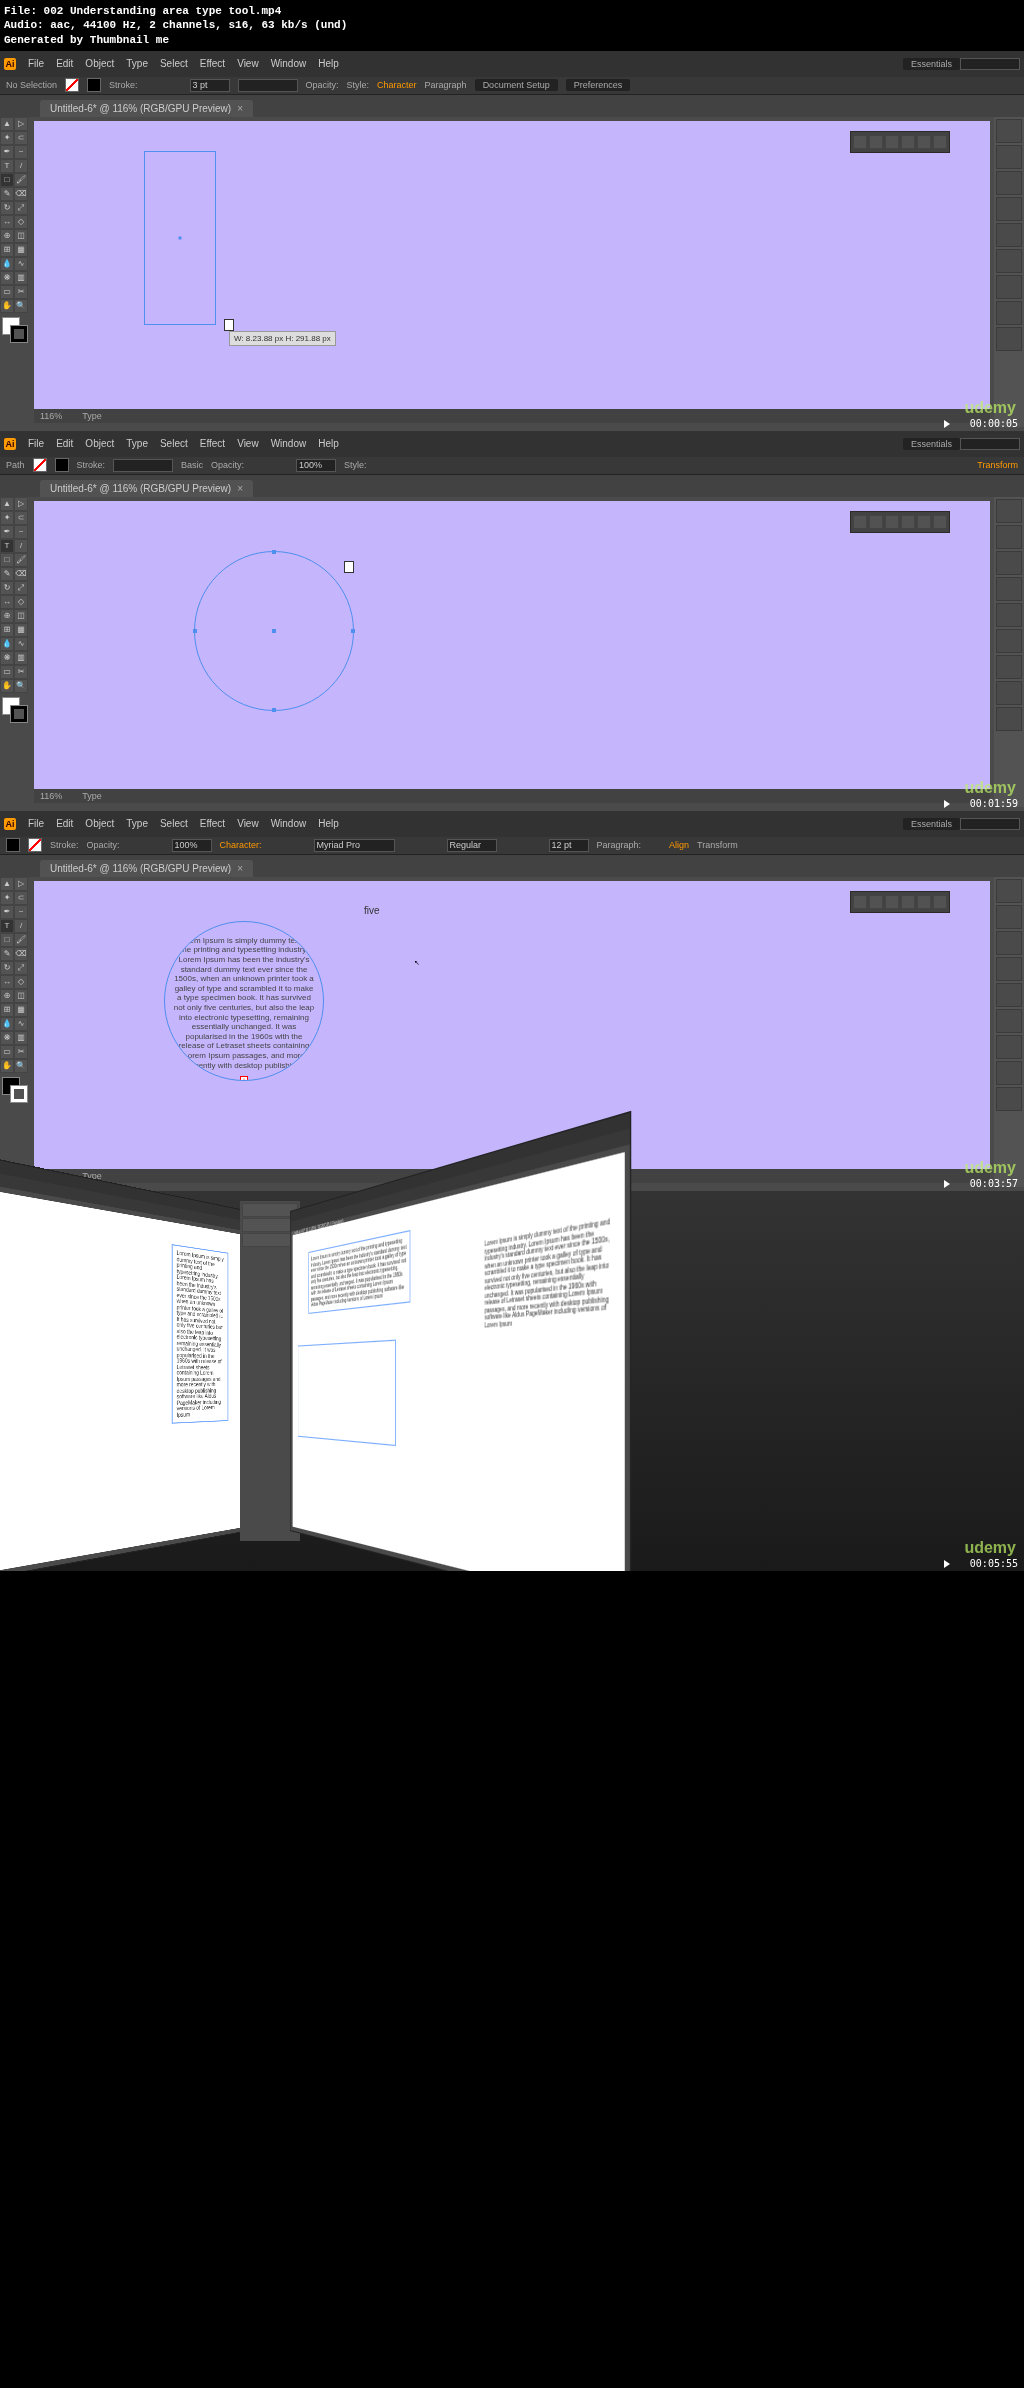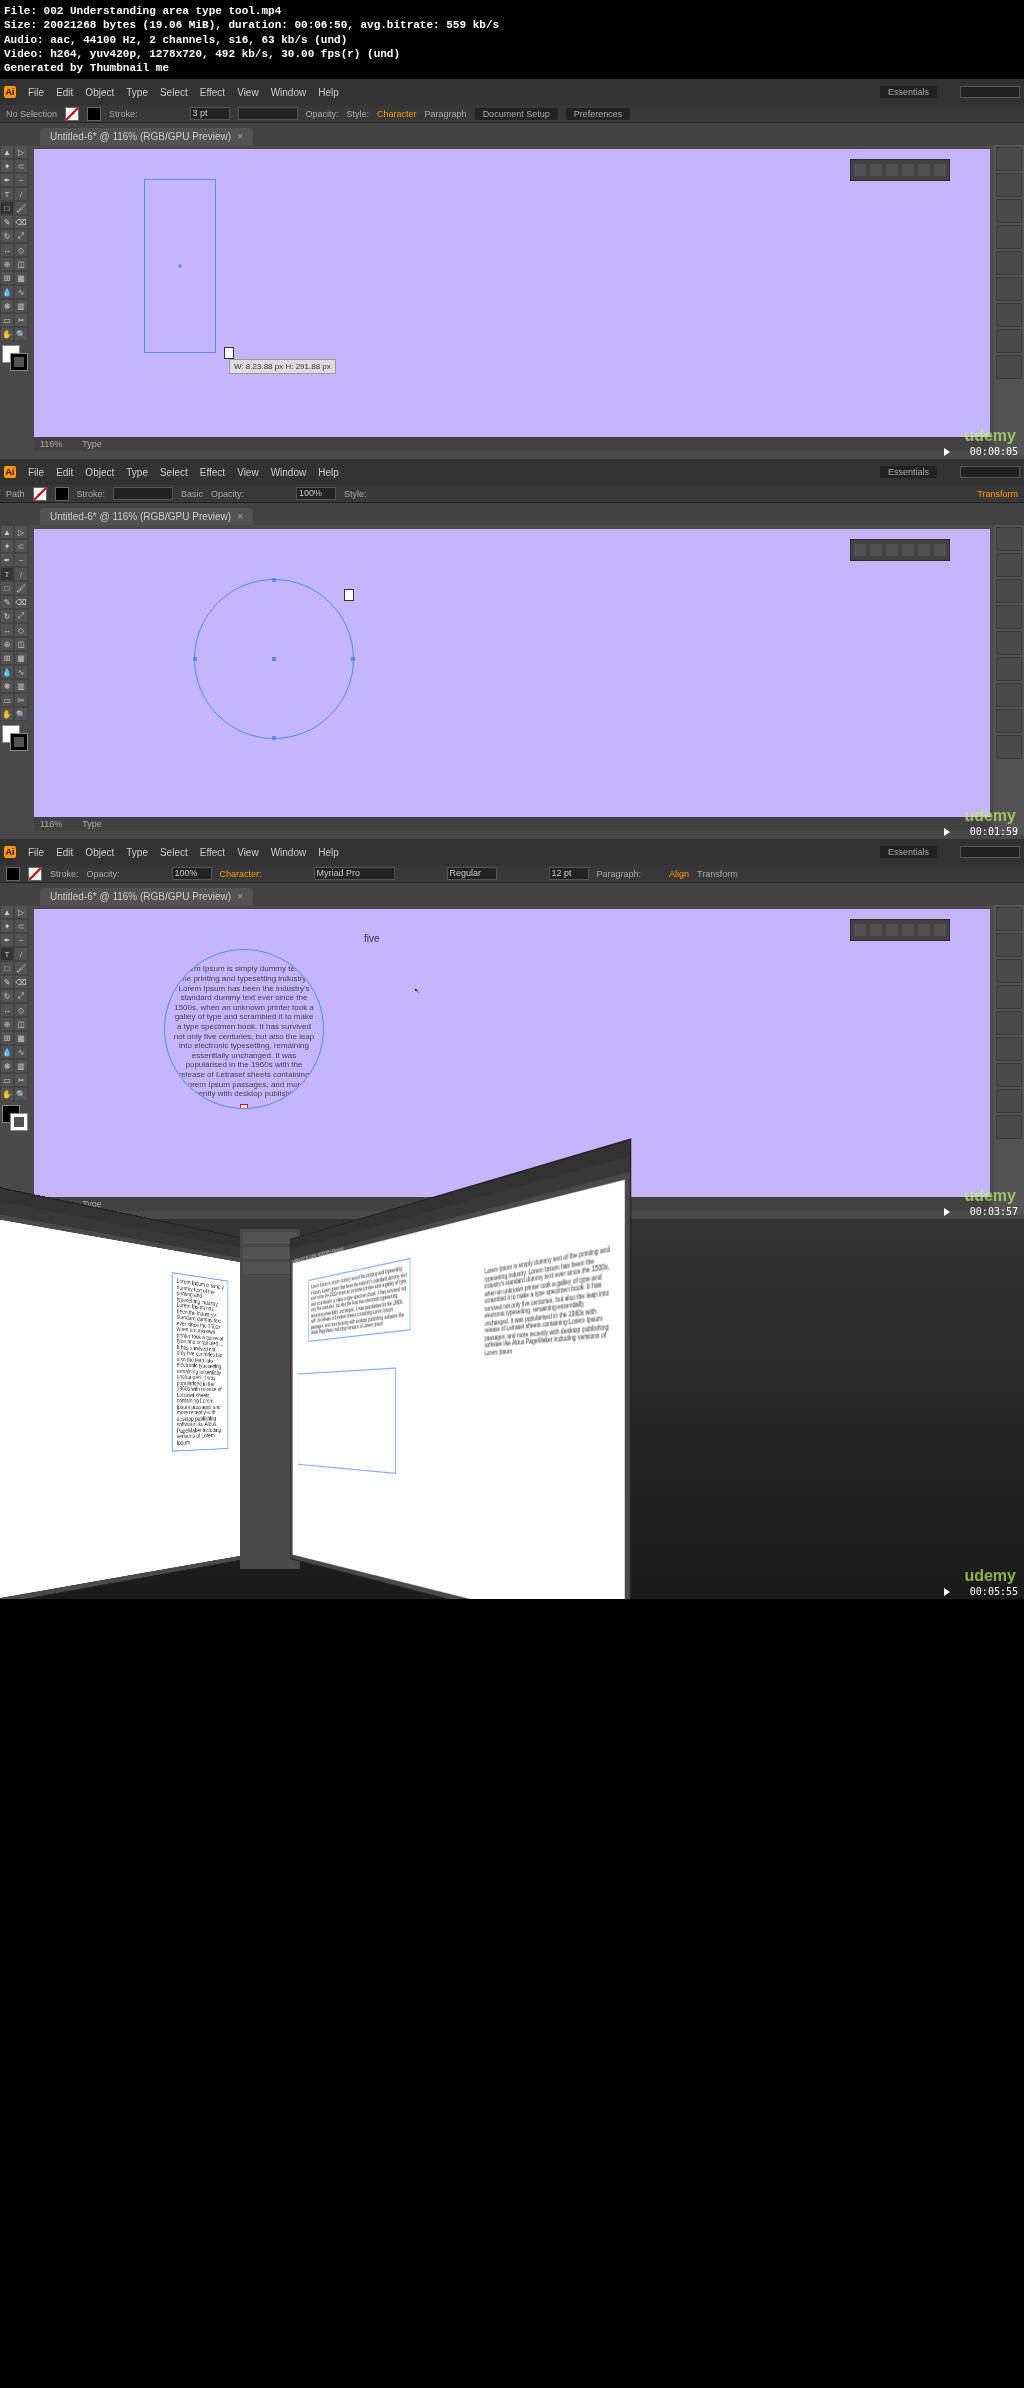--- a/index.html
+++ b/index.html
@@ -7,21 +7,21 @@
 .metadata { color: #fff; font-family: 'Courier New', monospace; font-size: 11px; padding: 4px; line-height: 1.3; font-weight: bold; }
 .frame { position: relative; width: 1024px; background: #4a4a4a; }
 .frame1 { height: 380px; }
 .frame2 { height: 380px; }
 .frame3 { height: 380px; }
 .frame4 { height: 380px; background: #2a2a2a; }
 
 .menubar { background: #323232; height: 16px; display: flex; align-items: center; padding: 13px 4px; font-size: 10px; color: #ccc; gap: 12px; }
 .menubar .logo { width: 12px; height: 12px; background: #ff9a00; border-radius: 2px; display: inline-flex; align-items: center; justify-content: center; color: #330000; font-weight: bold; font-size: 9px; }
 .menubar span { cursor: default; }
-.menubar-right { margin-left: auto; display: flex; gap: 23px; }
+.menubar-right { margin-left: auto; display: flex; gap: 0; }
 .essentials-btn { background: #222; padding: 1px 8px; border-radius: 2px; color: #aaa; font-size: 9px; }
 .search-box { width: 60px; height: 12px; background: #222; border: 1px solid #555; }
 
 .ctrlbar { background: #383838; height: 18px; display: flex; align-items: center; padding: 0 6px; font-size: 9px; color: #aaa; gap: 8px; border-bottom: 1px solid #222; }
 .ctrl-label { font-size: 9px; }
 .ctrl-swatch { width: 14px; height: 14px; border: 1px solid #666; background: #fff; }
 .ctrl-swatch.none { background: linear-gradient(135deg, #fff 45%, red 45%, red 55%, #fff 55%); }
 .ctrl-input { width: 40px; height: 13px; background: #222; border: 1px solid #555; color: #ccc; font-size: 9px; padding: 0 2px; margin-left: 44px; }
 .ctrl-dropdown { width: 60px; height: 13px; background: #222; border: 1px solid #555; }
 .tab-link { color: #f90; font-size: 9px; }
@@ -82,23 +82,21 @@
 .mini-text-block { border: 1px solid #7af; padding: 4px; font-size: 5px; line-height: 1.1; }
 .persp-right .mini-text-block { width: 160px; margin-left: 10px; }
 .mini-side-text { position: absolute; right: 10px; top: 40px; width: 120px; font-size: 5px; line-height: 1.1; }
 .mini-rect-below { position: absolute; left: 10px; top: 110px; width: 160px; height: 90px; border: 1px solid #7af; }
 </style>
 </head>
 <body>
 
 <div class="metadata">
   <div>File: 002 Understanding area type tool.mp4</div>
-  <div>Size: 20021268 bytes (19.06 MiB), duration: 00:06:50, avg.bitrate: 559 kb/s</div>
   <div>Audio: aac, 44100 Hz, 2 channels, s16, 63 kb/s (und)</div>
-  <div>Video: h264, yuv420p, 1278x720, 492 kb/s, 30.00 fps(r) (und)</div>
   <div>Generated by Thumbnail me</div>
 </div>
 
 <div class="frame frame1">
   <div class="menubar">
     <span class="logo">Ai</span>
     <span>File</span>
     <span>Edit</span>
     <span>Object</span>
     <span>Type</span>

